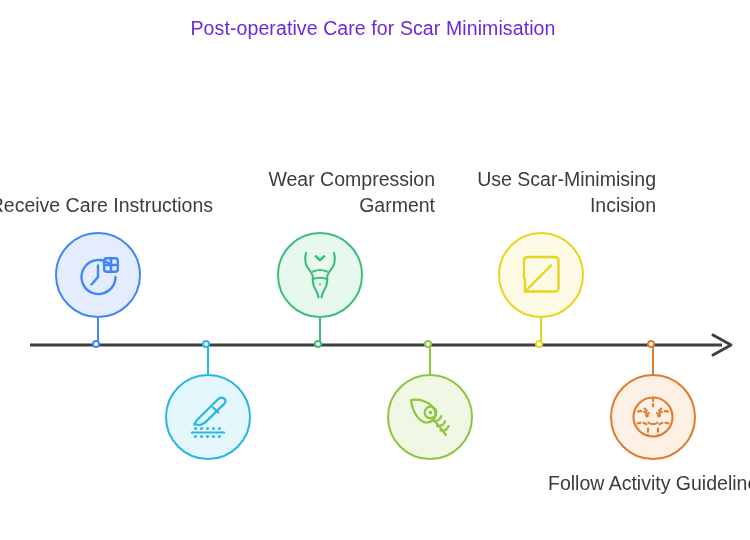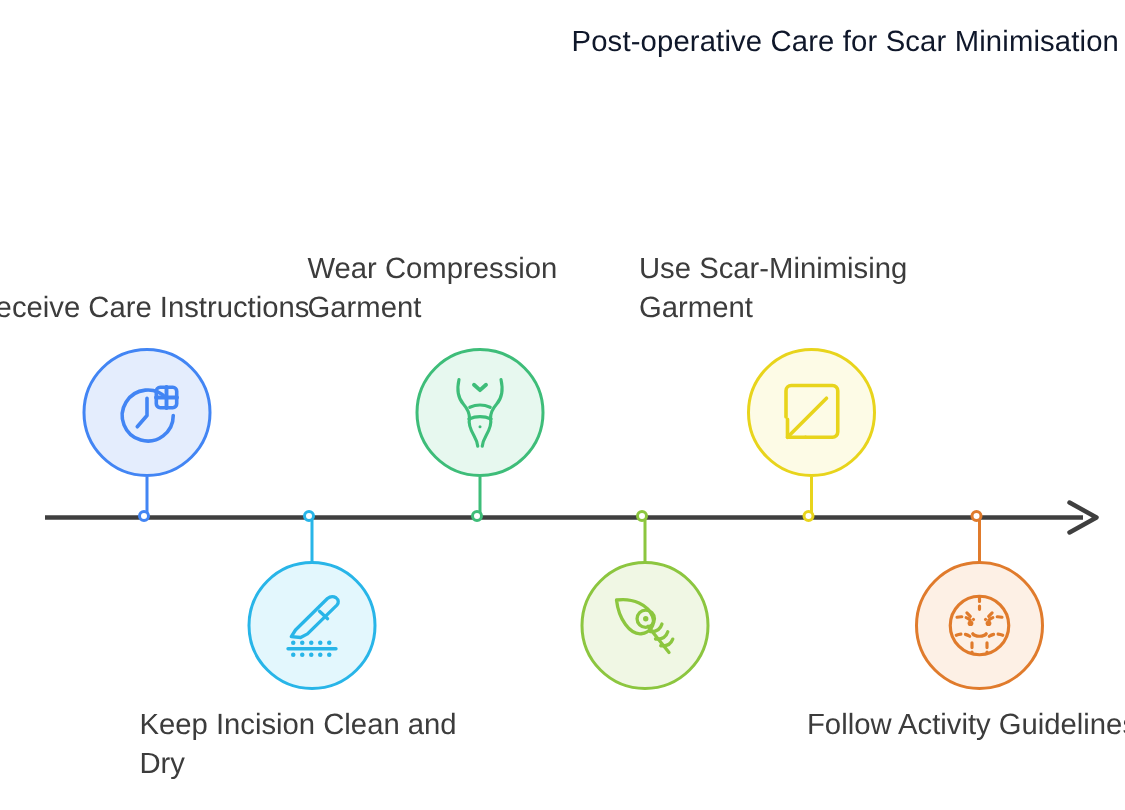--- a/index.html
+++ b/index.html
@@ -14,23 +14,23 @@
     overflow: hidden;
     font-family: "Liberation Sans", sans-serif;
     -webkit-font-smoothing: antialiased;
   }
 
   #page-title {
     position: absolute;
     top: 17px;
     left: 0;
     width: 746px;
-    text-align: right;
+    text-align: center;
     font-size: 19.5px;
-    color: #0f172a;
+    color: #6d28d9;
     letter-spacing: 0.1px;
   }
 
   
   #timeline-axis {
     position: absolute;
     left: 0;
     top: 330px;
     width: 750px;
     height: 32px;
@@ -43,21 +43,21 @@
     width: 230px;
     height: 540px;
     pointer-events: none;
   }
   .milestone > * { pointer-events: auto; }
 
   .node-label {
     position: absolute;
     left: 0;
     width: 230px;
-    text-align: left;
+    text-align: right;
     font-size: 19.5px;
     line-height: 26px;
     color: #3c3c3c;
   }
   .label-above { bottom: 322px; }
   .label-below { top: 470px; }
 
   .stem {
     position: absolute;
     left: 114px;
@@ -113,21 +113,20 @@
       <path d="M27 17.5V29l-6.5 7.5"></path>
       <path d="M40 10v14M33 17h14" stroke-width="2.6"></path>
       <rect x="33.2" y="10.2" width="13.6" height="13.6" rx="2.6" fill="none"></rect>
     </svg>
   </div>
   <div class="stem stem-up" style="background:#4285f4"></div>
   <div class="node-dot" style="border-color:#4285f4"></div>
 </div>
 
 <div class="milestone" style="left:93px">
-  <div class="node-label label-below">Keep Incision Clean and Dry</div>
   <div class="icon-bubble bubble-below" style="border-color:#28b5e8;background:#e3f7fd">
     <svg width="56" height="56" viewBox="0 0 56 56" fill="none" stroke="#28b5e8" stroke-width="2.2" stroke-linecap="round" stroke-linejoin="round">
       <path d="M44 9.5c1.8 1.3 2 3.4.6 4.9L25 33.6l-4.6 2.4-6.2-.6 2.8-4.4L38.3 10c1.6-1.3 3.9-1.6 5.7-.5z"></path>
       <path d="M33 18.5l5.4 5"></path>
       <line x1="12" y1="43.5" x2="44" y2="43.5" stroke-width="2.2"></line>
       <g fill="#28b5e8" stroke="none">
         <circle cx="15.5" cy="39.5" r="1.5"></circle>
           <circle cx="21.5" cy="39.5" r="1.5"></circle>
         <circle cx="27.5" cy="39.5" r="1.5"></circle>
           <circle cx="33.5" cy="39.5" r="1.5"></circle>
@@ -172,21 +171,21 @@
       <path d="M31.5 32c4 .2 6.8-1.4 7.8-5"></path>
       <path d="M35 37c4 .4 7-1.2 8.2-4.8"></path>
       <path d="M38.5 41.5c3.9.5 6.7-1 8-4.4"></path>
     </svg>
   </div>
   <div class="stem stem-down" style="background:#8cc63f"></div>
   <div class="node-dot" style="border-color:#8cc63f"></div>
 </div>
 
 <div class="milestone" style="left:426px">
-  <div class="node-label label-above">Use Scar-Minimising Garment</div>
+  <div class="node-label label-above">Use Scar-Minimising Incision</div>
   <div class="icon-bubble bubble-above" style="border-color:#e8d41c;background:#fdfbe6">
     <svg width="56" height="56" viewBox="0 0 56 56" fill="none" stroke="#e8d41c" stroke-width="2.4" stroke-linecap="round" stroke-linejoin="round">
       <path d="M11 31V13.5A3.5 3.5 0 0 1 14.5 10H42a3.5 3.5 0 0 1 3.5 3.5V41A3.5 3.5 0 0 1 42 44.5H24"></path>
       <path d="M38 18.5L12 44.5"></path>
       <path d="M12 32.5v12h12"></path>
     </svg>
   </div>
   <div class="stem stem-up" style="background:#e8d41c"></div>
   <div class="node-dot" style="border-color:#e8d41c"></div>
 </div>

